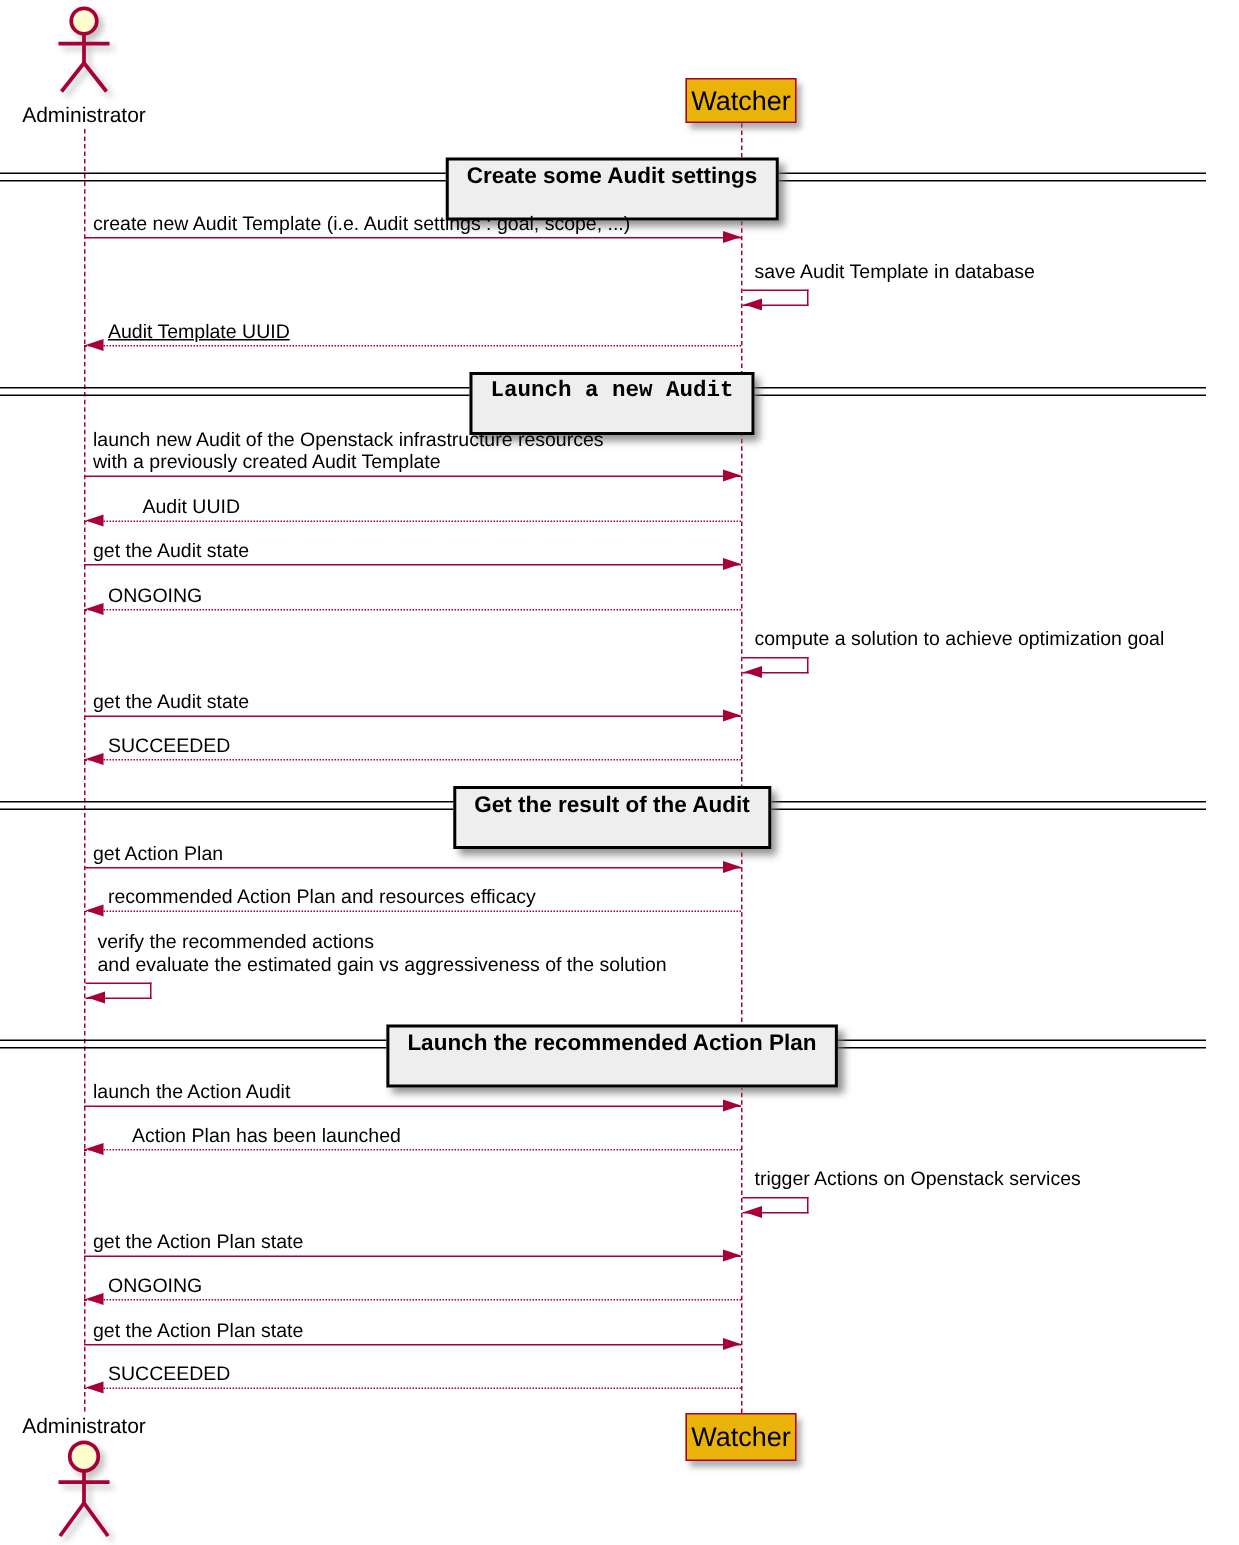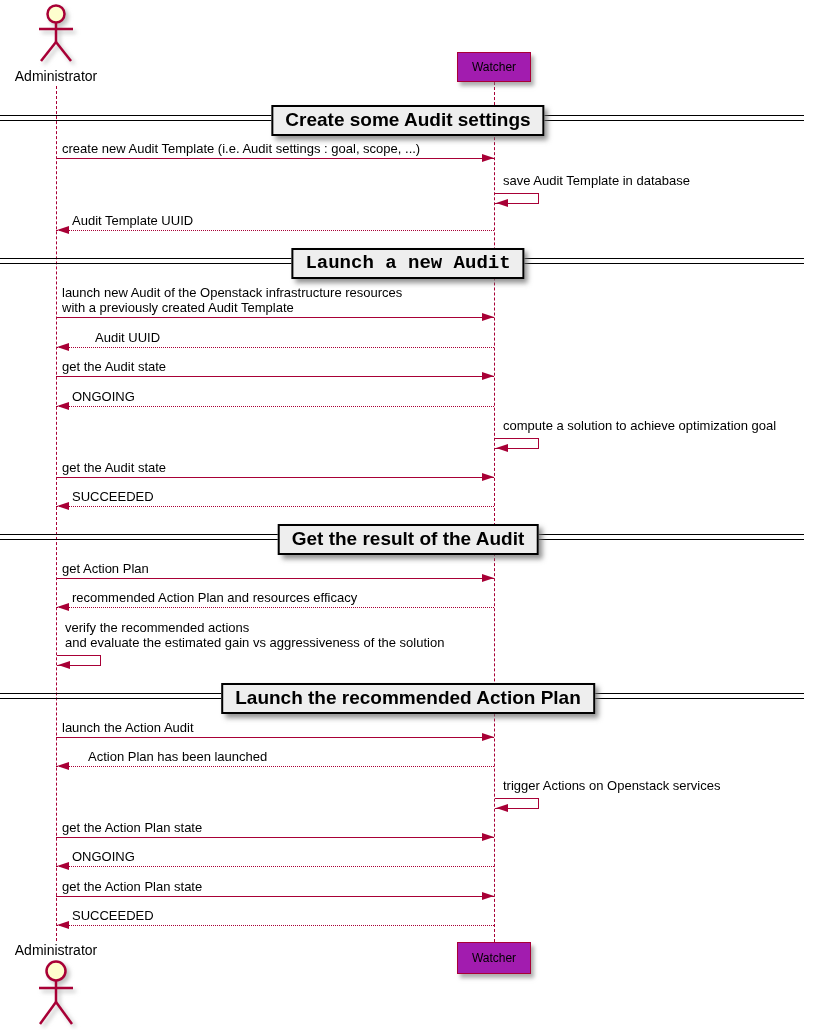--- a/index.html
+++ b/index.html
@@ -10,23 +10,23 @@
     font-family:"Liberation Sans", sans-serif;
     color:#000;
     overflow:hidden;
   }
   .lifeline{
     position:absolute;width:0;
     border-left:1px dashed #A80036;
   }
   .participant{
     position:absolute;
-    background:#a21caf;
+    background:#eab308;
     border:1.5px solid #A80036;
-    font-size:12px;
+    font-size:18px;
     display:flex;align-items:center;justify-content:center;
     box-shadow:3px 4px 4px rgba(120,120,120,0.6);
     box-sizing:border-box;
   }
   .actor-figure{
     position:absolute;
     filter:drop-shadow(3px 3px 2px rgba(140,140,140,0.55));
   }
   .actor-label{
     position:absolute;
@@ -36,22 +36,22 @@
   .divider-lines{
     position:absolute;left:0;width:826px;height:6px;
     border-top:1.5px solid #000;border-bottom:1.5px solid #000;
     box-sizing:border-box;
   }
   .divider-box{
     position:absolute;
     transform:translateX(-50%);
     background:#EEEEEE;
     border:2px solid #000;
-    font-weight:bold;font-size:19px;
-    padding:2px 12px 3px 12px;
+    font-weight:bold;font-size:15px;
+    padding:2px 12px 19px 12px;
     white-space:nowrap;
     box-shadow:4px 4px 5px rgba(110,110,110,0.75);
   }
   .msg-text{
     position:absolute;
     font-size:13px;line-height:15px;
     white-space:nowrap;
   }
   .msg-line{
     position:absolute;height:0;
@@ -117,21 +117,21 @@
       <div class="msg-text" style="left: 62px; top: 141px;">
         <div>create new Audit Template (i.e. Audit settings : goal, scope, ...)</div>
       </div>
       <div class="msg-line solid" style="left: 56px; top: 158px; width: 438px;"></div>
       <div class="arrowhead right" style="left: 482px; top: 154px;"></div>
       <div class="msg-text" style="left: 503px; top: 173px;">
         <div>save Audit Template in database</div>
       </div>
       <div class="self-loop" style="left: 495px; top: 193px; width: 44px; height: 11px;"></div>
       <div class="arrowhead left" style="left: 496px; top: 199px;"></div>
-      <div class="msg-text" style="left: 72px; top: 213px;">
+      <div class="msg-text" style="left: 72px; top: 213px; text-decoration: underline;">
         <div>Audit Template UUID</div>
       </div>
       <div class="msg-line dashed" style="left: 56px; top: 230px; width: 438px;"></div>
       <div class="arrowhead left" style="left: 57px; top: 226px;"></div>
       <div class="msg-text" style="left: 62px; top: 285px;">
         <div>launch new Audit of the Openstack infrastructure resources</div>
         <div>with a previously created Audit Template</div>
       </div>
       <div class="msg-line solid" style="left: 56px; top: 317px; width: 438px;"></div>
       <div class="arrowhead right" style="left: 482px; top: 313px;"></div>

